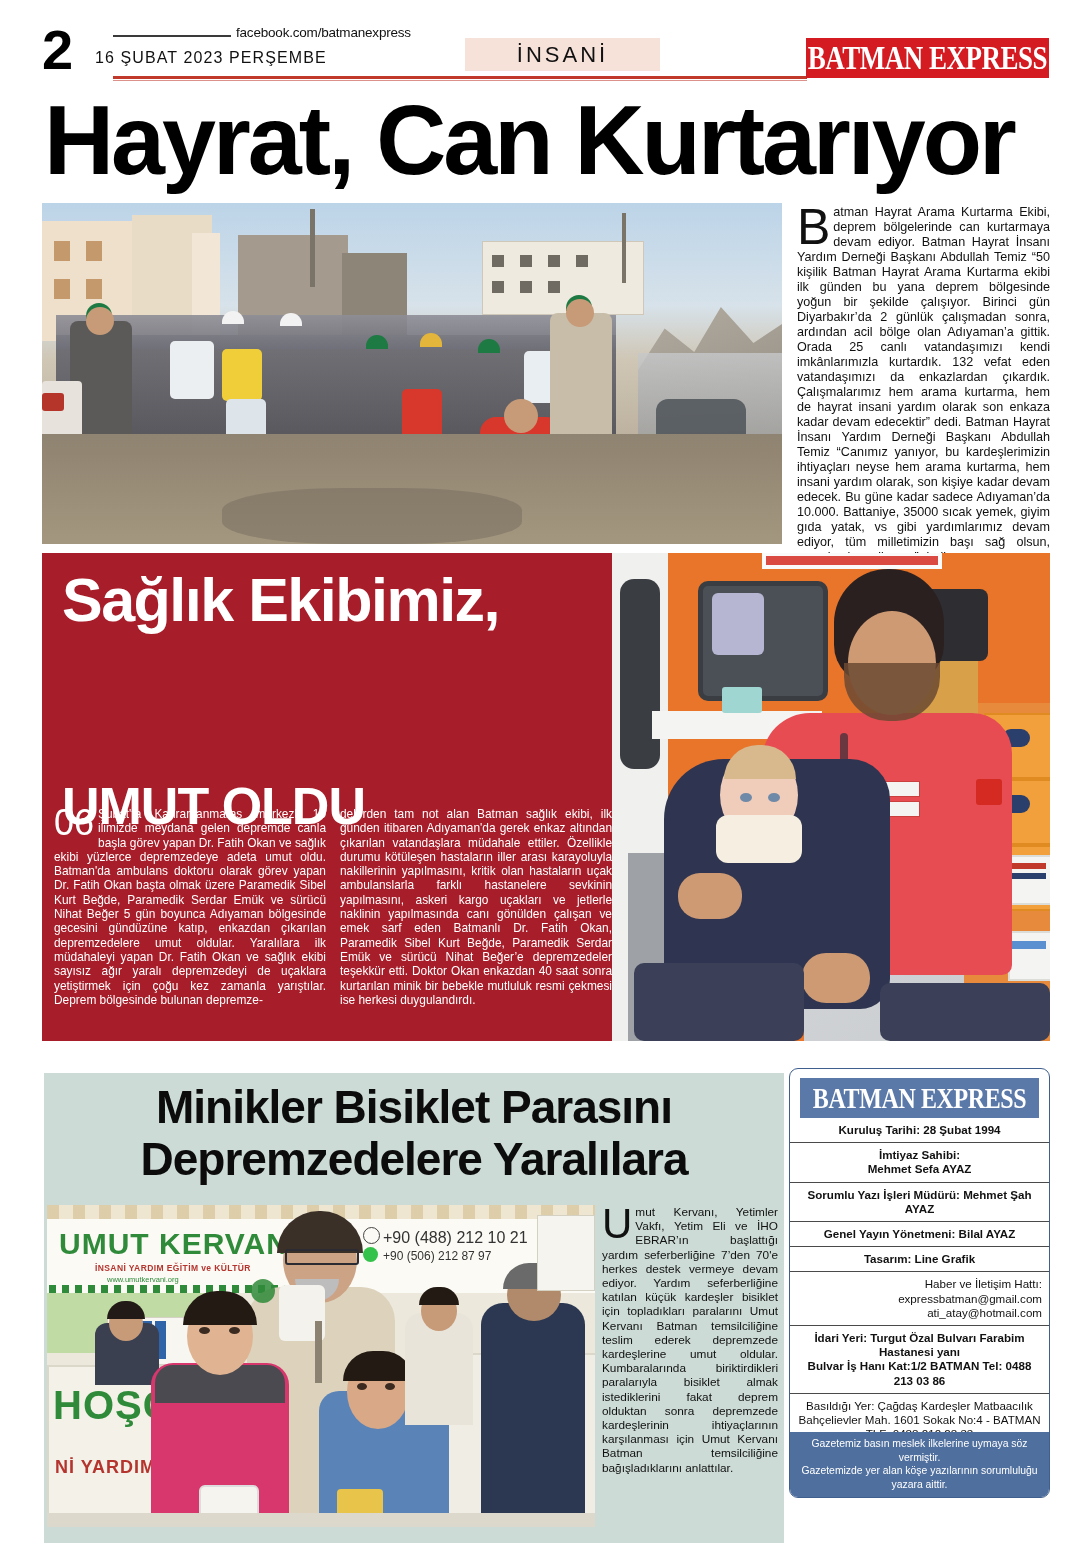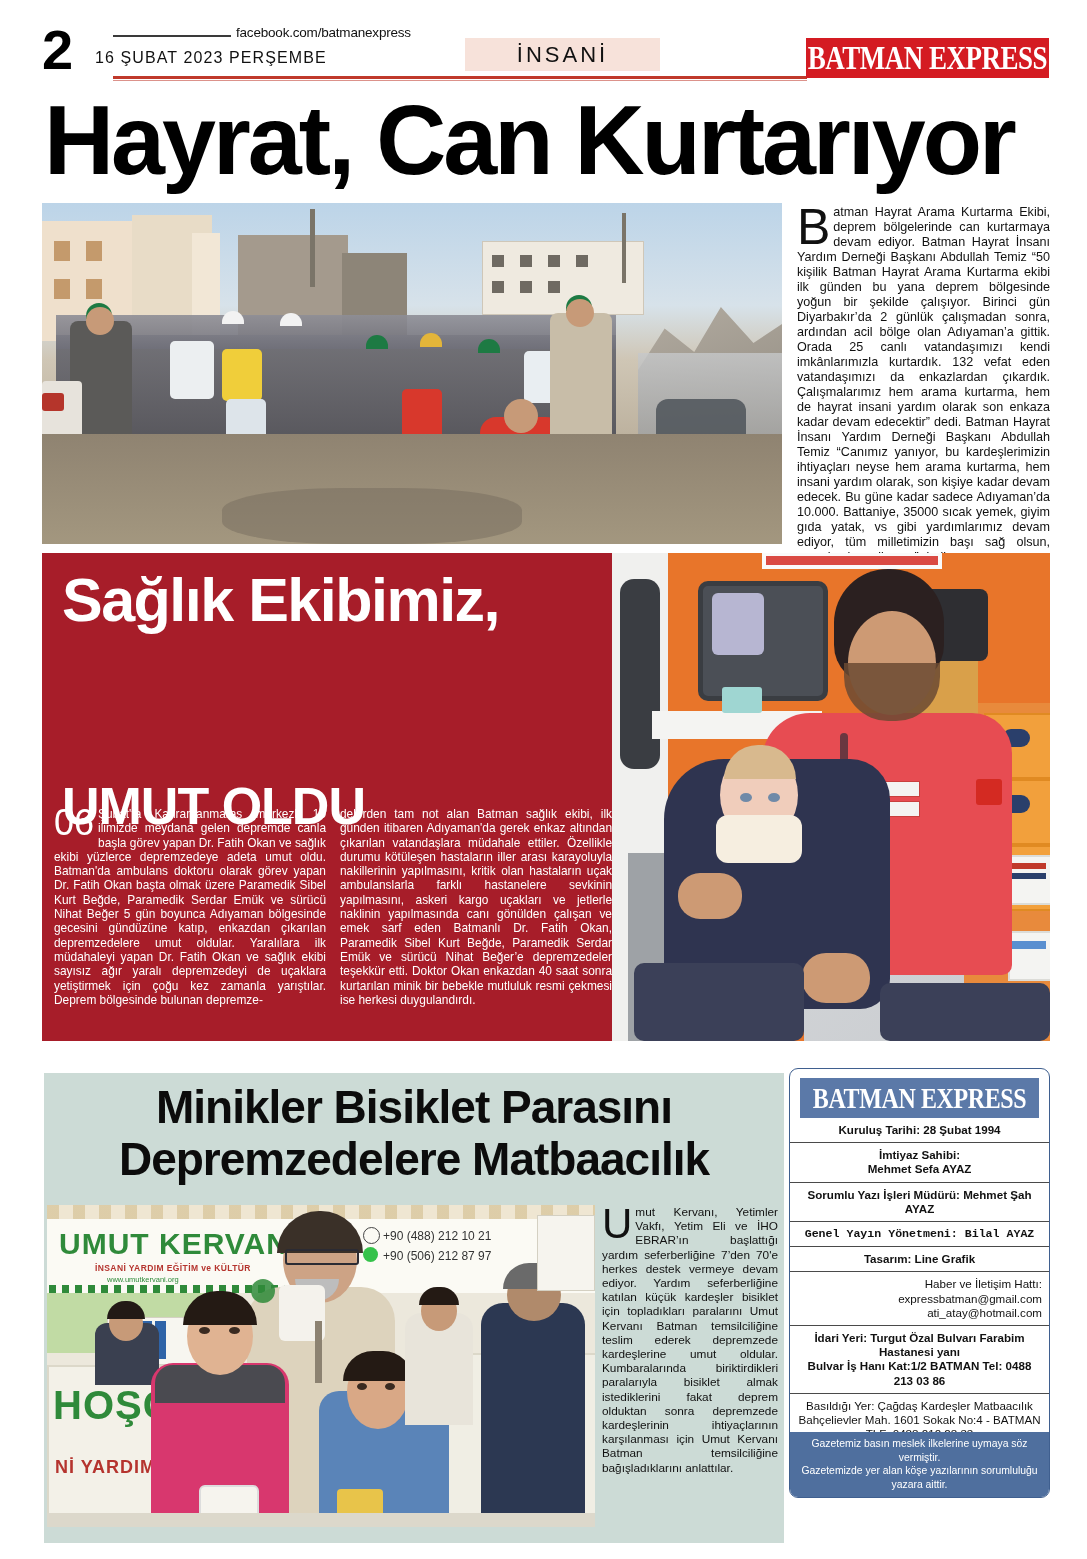--- a/index.html
+++ b/index.html
@@ -229,33 +229,33 @@
       </div>
       <div class="col">
         <p>delerden tam not alan Batman sağlık ekibi, ilk günden itibaren Adıyaman'da gerek enkaz altından çıkarılan vatandaşlara müdahale ettiler. Özellikle durumu kötüleşen hastaların iller arası karayoluyla nakillerinin yapılmasını,  kritik olan hastaların uçak ambulanslarla farklı hastanelere sevkinin yapılmasını, askeri kargo uçakları ve jetlerle naklinin yapılmasında canı gönülden çalışan ve emek sarf eden Batmanlı Dr. Fatih Okan, Paramedik Sibel Kurt Beğde, Paramedik Serdar Emük ve sürücü Nihat Beğer’e depremzedeler teşekkür etti. Doktor Okan enkazdan 40 saat sonra kurtarılan minik bir bebekle mutluluk resmi çekmesi ise herkesi duygulandırdı.</p>
       </div>
     </div>
   </div>
 
   <div class="s3">
     <div class="s3-h">
       <span class="l1">Minikler Bisiklet Parasını</span>
-      <span class="l2">Depremzedelere Matbaacılık</span>
+      <span class="l2">Depremzedelere Yaralılara</span>
     </div>
 
     <div class="s3-photo">
       <div class="ph" style="inset:0;background:linear-gradient(#f3efe6,#e4e0d6);"></div>
 
       <div class="ph" style="left:0;top:0;width:548px;height:14px;background:#efe6d2;"></div>
       <div class="ph" style="left:0;top:0;width:548px;height:14px;background:repeating-linear-gradient(90deg,#d9c79e 0 12px,#efe6d2 12px 26px);opacity:.8;"></div>
       <div class="ph" style="left:0;top:14px;width:548px;height:74px;background:#fbfaf4;border-bottom:2px solid #cfc9b6;"></div>
       <div style="position:absolute;left:12px;top:22px;font-size:30px;font-weight:bold;color:#2f8a3a;letter-spacing:1px;font-family:'Liberation Sans',sans-serif;">UMUT KERVANI</div>
       <div style="position:absolute;left:48px;top:58px;font-size:8.5px;font-weight:bold;color:#b5342e;letter-spacing:.4px;">İNSANİ YARDIM EĞİTİM ve KÜLTÜR</div>
       <div style="position:absolute;left:60px;top:70px;font-size:7.5px;color:#2f8a3a;">www.umutkervani.org</div>
-      <div style="position:absolute;left:336px;top:24px;font-size:12px;color:#333;">+90 (488) 212 10 21</div>
+      <div style="position:absolute;left:336px;top:24px;font-size:16px;color:#333;">+90 (488) 212 10 21</div>
       <div style="position:absolute;left:336px;top:44px;font-size:12px;color:#333;">+90 (506) 212 87 97</div>
       <div class="ph" style="left:316px;top:22px;width:15px;height:15px;border-radius:50%;border:1.6px solid #444;"></div>
       <div class="ph" style="left:316px;top:42px;width:15px;height:15px;border-radius:50%;background:#35c24a;"></div>
       <div class="ph" style="left:2px;top:80px;width:160px;height:10px;background:repeating-linear-gradient(90deg,#2f8a3a 0 7px,#fbfaf4 7px 13px);"></div>
       <div class="ph" style="left:120px;top:80px;width:120px;height:10px;background:repeating-linear-gradient(90deg,#2f8a3a 0 7px,#fbfaf4 7px 13px);"></div>
 
       <div class="ph" style="left:0;top:88px;width:548px;height:234px;background:#ece8dc;"></div>
       <div class="ph" style="left:0;top:88px;width:176px;height:60px;background:#9fcf77;opacity:.55;"></div>
 
       <div class="ph" style="left:60px;top:112px;width:108px;height:46px;background:#f7f6f0;border:1.5px solid #d5d1c4;"></div>
@@ -314,21 +314,21 @@
 
   <div class="colo">
     <div class="colo-mast">
       <span>BATMAN EXPRESS</span>
     </div>
     <div id="colo-rows">
         <div class="crow b" style="white-space: pre-line;">Kuruluş Tarihi: 28 Şubat 1994</div>
         <div class="crow b" style="white-space: pre-line;">İmtiyaz Sahibi:
 Mehmet Sefa AYAZ</div>
         <div class="crow b" style="white-space: pre-line;">Sorumlu Yazı İşleri Müdürü: Mehmet Şah AYAZ</div>
-        <div class="crow b" style="white-space: pre-line; font-family: Liberation Mono, monospace;">Genel Yayın Yönetmeni: Bilal AYAZ</div>
+        <div class="crow b" style="white-space: pre-line;">Genel Yayın Yönetmeni: Bilal AYAZ</div>
         <div class="crow b" style="white-space: pre-line;">Tasarım: Line Grafik</div>
         <div class="crow" style="white-space: pre-line; text-align: right;">Haber ve İletişim Hattı:
 expressbatman@gmail.com
 ati_atay@hotmail.com</div>
         <div class="crow b" style="white-space: pre-line;">İdari Yeri: Turgut Özal Bulvarı Farabim Hastanesi yanı
 Bulvar İş Hanı Kat:1/2 BATMAN Tel: 0488 213 03 86</div>
         <div class="crow" style="white-space: pre-line;">Basıldığı Yer: Çağdaş Kardeşler Matbaacılık
 Bahçelievler Mah. 1601 Sokak No:4  -  BATMAN
 TLF: 0488 212 28 33</div>
       </div>

